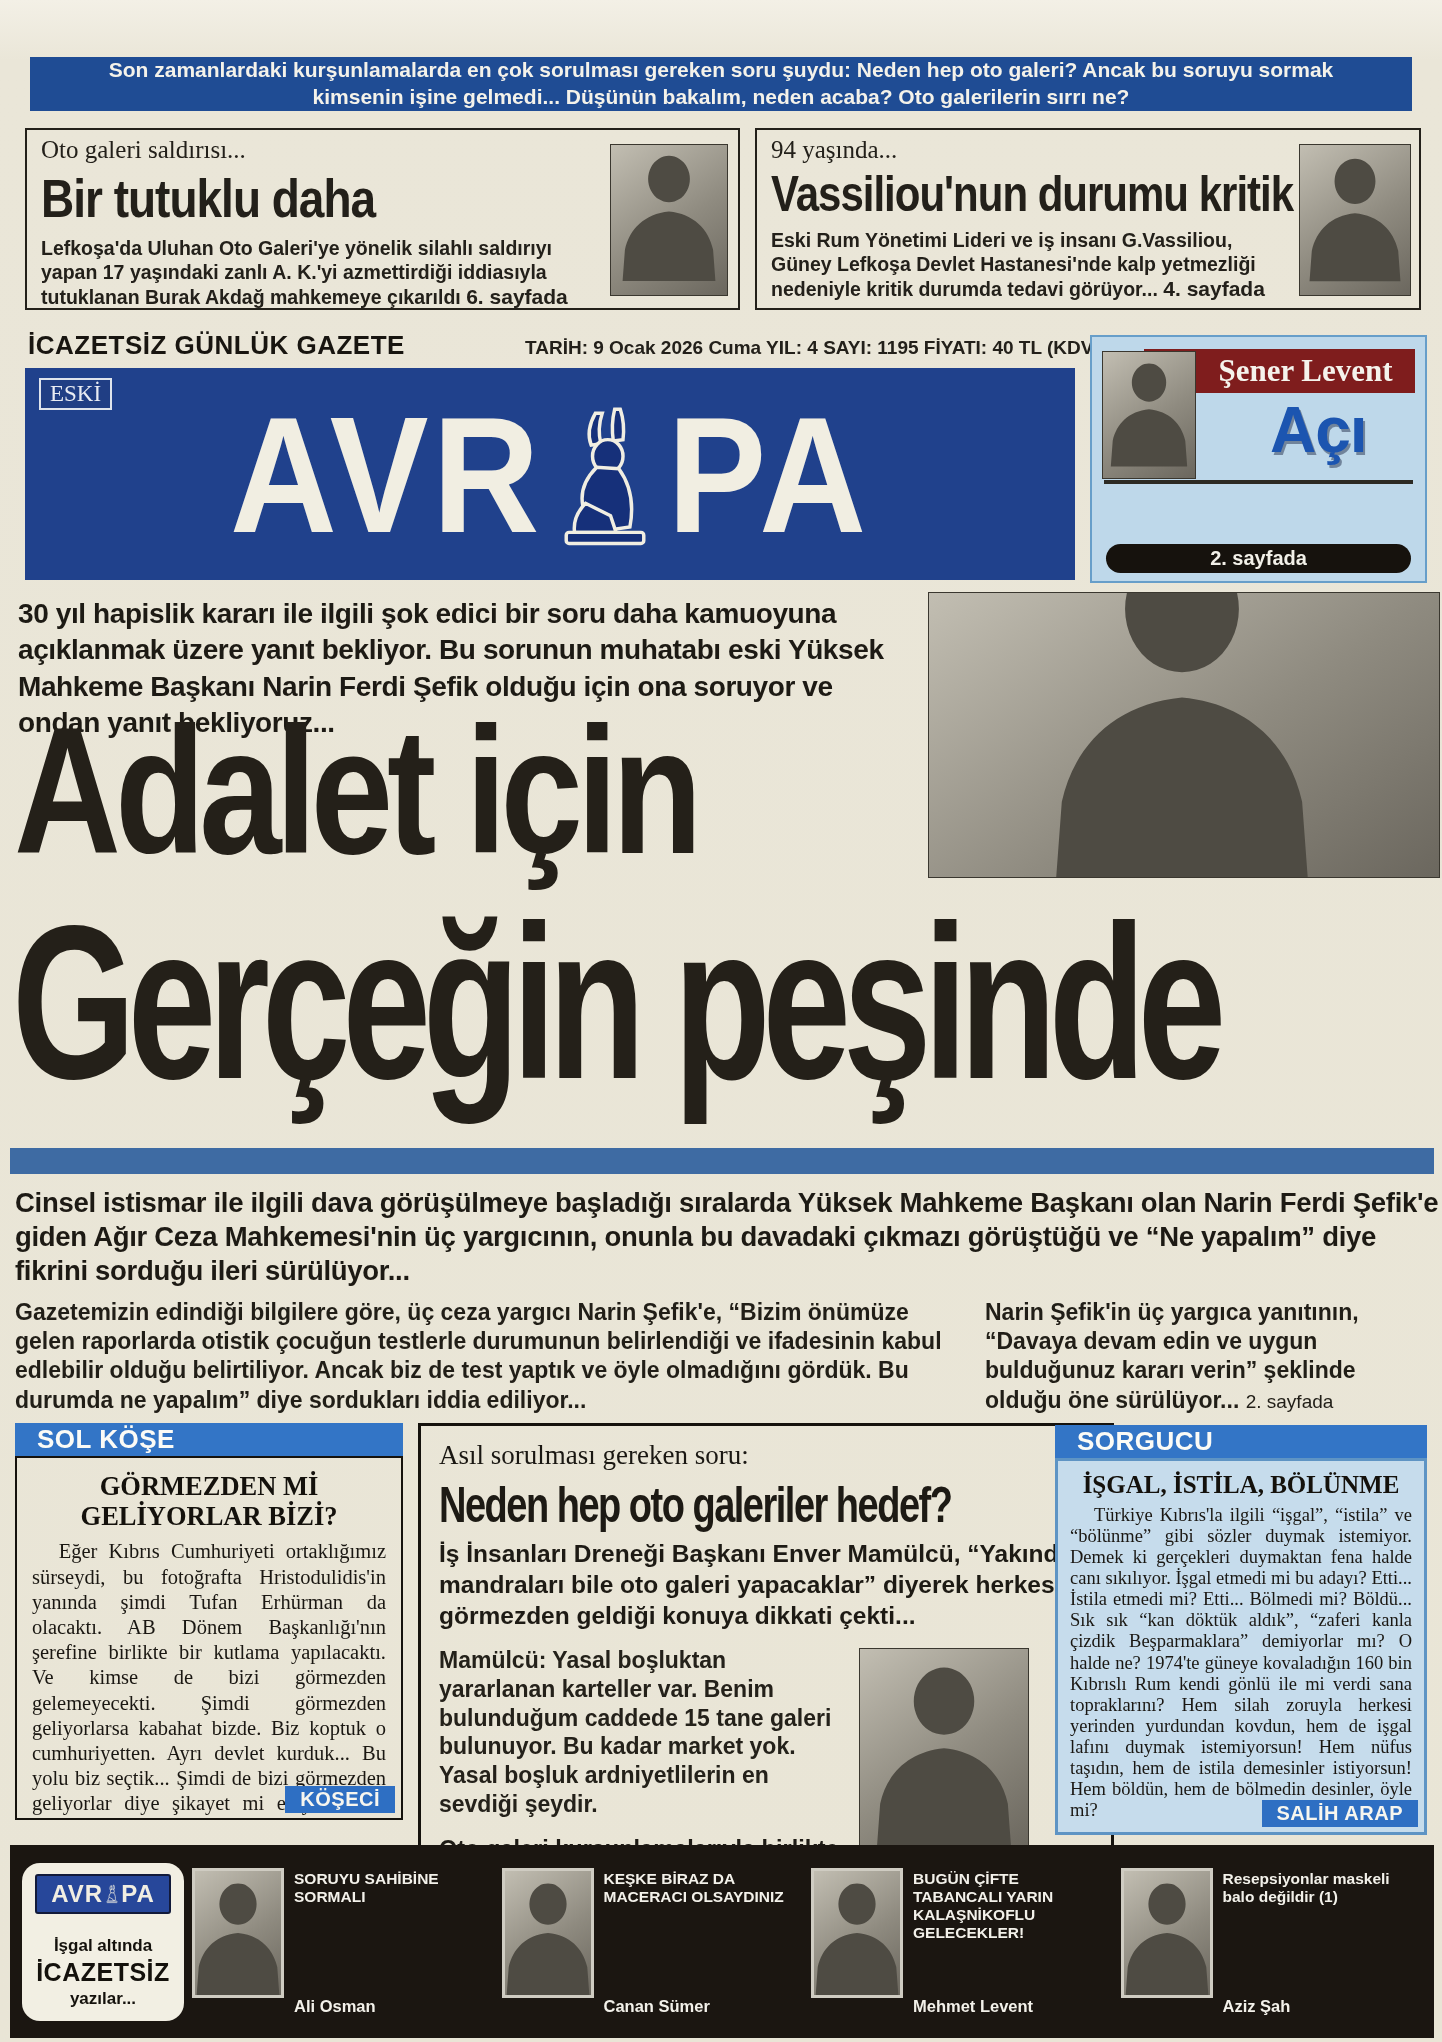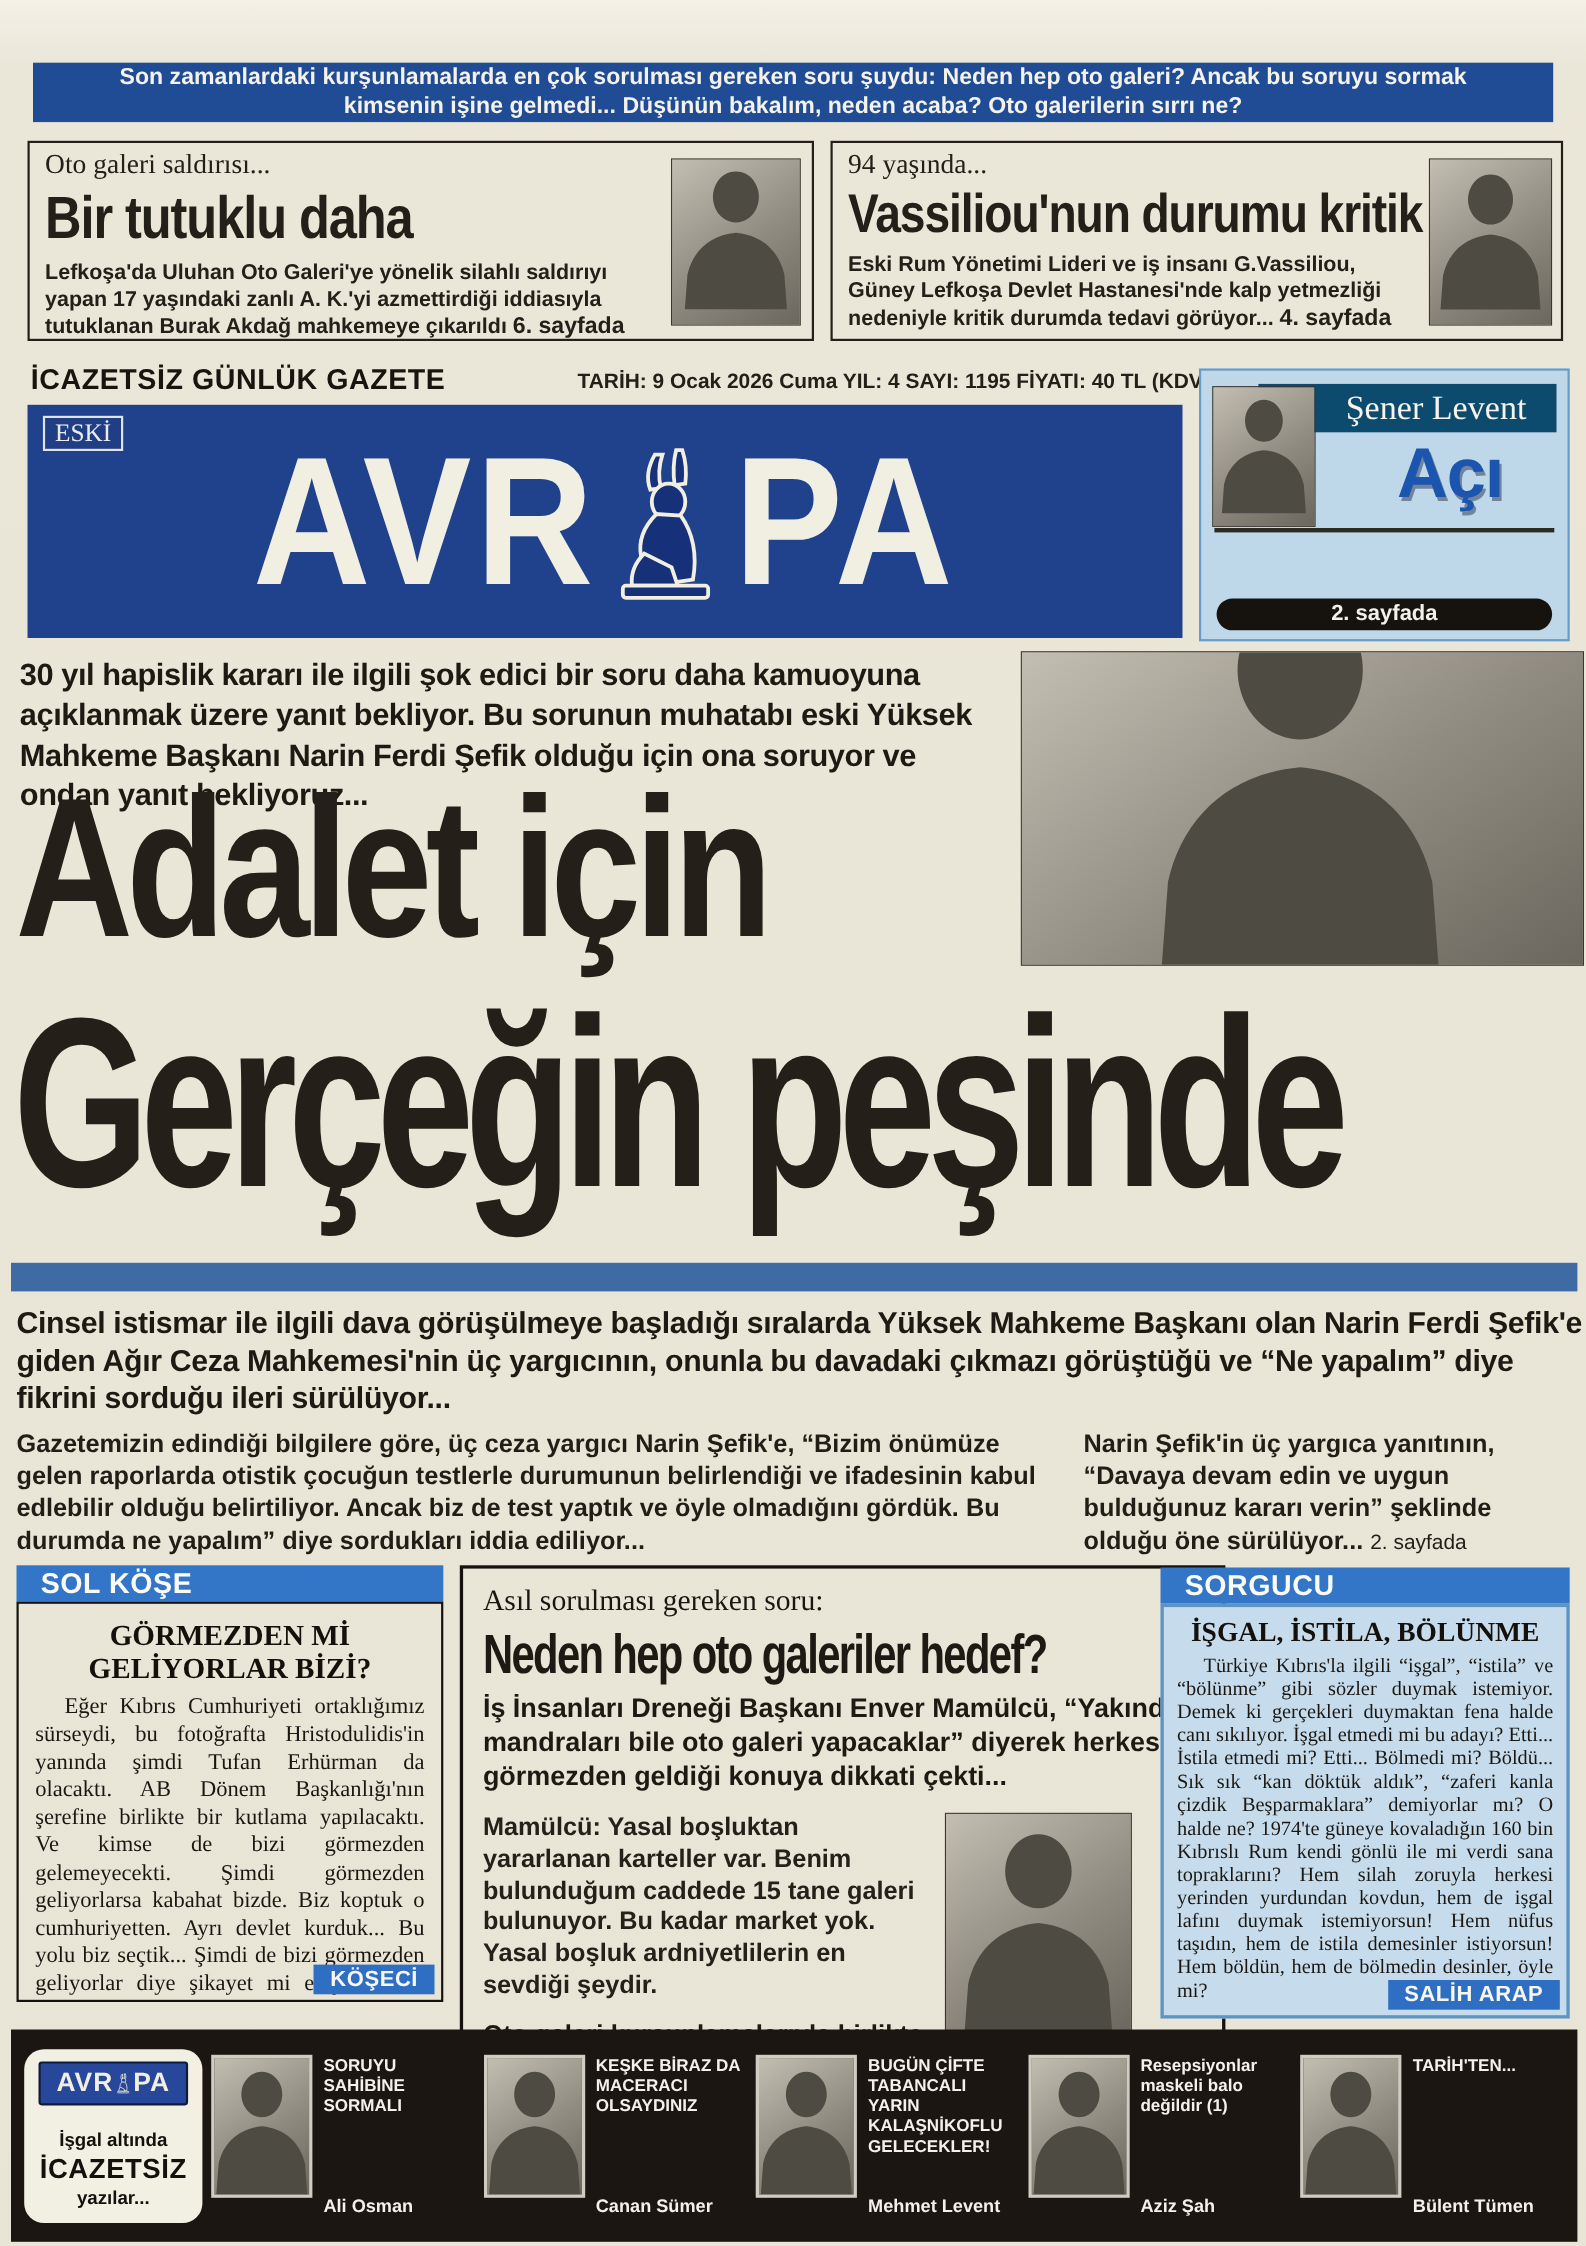--- a/index.html
+++ b/index.html
@@ -21,21 +21,21 @@
   .tagline{left:28px;top:330px;font-weight:bold;font-size:26px;letter-spacing:.5px;color:#181510;}
   .dateline{left:525px;top:337px;font-weight:bold;font-size:19px;color:#23201a;}
   
   .masthead{left:25px;top:368px;width:1050px;height:212px;background:#20418c;display:flex;align-items:center;justify-content:center;}
   .eski{position:absolute;left:14px;top:10px;border:2px solid #dfe4ec;background:#203e84;color:#e9ecf3;font-family:"Liberation Serif",serif;font-size:23px;padding:1px 9px;}
   .logo-line{display:flex;align-items:center;gap:6px;margin-top:6px;}
   .logo-txt{color:#f1eee2;font-weight:bold;font-size:148px;letter-spacing:4px;line-height:1;transform:scaleY(1.12);transform-origin:center 60%;}
   .donkey{width:108px;height:168px;margin:0 2px;}
   
   .col-box{left:1090px;top:335px;width:337px;height:248px;background:#bed8ea;border:2.5px solid #679ec9;}
-  .cb-bar{position:absolute;left:52px;top:12px;right:10px;height:44px;background:#0c4a6e;color:#f5f3ec;font-family:"Liberation Serif",serif;font-weight:normal;font-size:31px;display:flex;align-items:center;justify-content:center;padding-left:52px;}
+  .cb-bar{position:absolute;left:52px;top:12px;right:10px;height:44px;background:#7f1d1d;color:#f5f3ec;font-family:"Liberation Serif",serif;font-weight:bold;font-size:31px;display:flex;align-items:center;justify-content:center;padding-left:52px;}
   .cb-photo{position:absolute;left:10px;top:14px;width:92px;height:126px;}
   .cb-aci{position:absolute;left:178px;top:56px;font-weight:bold;font-size:64px;color:#1c55b0;text-shadow:2px 3px 0 rgba(20,30,60,.45);letter-spacing:-1px;}
   .cb-rule{position:absolute;left:12px;right:12px;top:143px;height:4px;background:#2c2a24;}
   .cb-teaser{position:absolute;left:8px;right:8px;top:154px;text-align:center;font-family:"Liberation Serif",serif;font-weight:bold;font-size:19.5px;line-height:1.18;color:#14110c;}
   .cb-pill{position:absolute;left:14px;right:14px;bottom:8px;height:29px;background:#16120d;border-radius:15px;color:#f2f0e8;font-weight:bold;font-size:20px;display:flex;align-items:center;justify-content:center;}
   
   .intro{left:18px;top:596px;width:892px;font-weight:bold;font-size:28px;line-height:1.3;letter-spacing:-.4px;color:#1d1a14;}
   .lead-photo{left:928px;top:592px;width:512px;height:286px;}
   .head1{left:14px;top:700px;font-weight:bold;font-size:148px;letter-spacing:-6px;line-height:1;color:#242019;transform:scaleY(1.22);transform-origin:left top;white-space:nowrap;}
   .head2{left:12px;top:893px;font-weight:bold;font-size:159px;letter-spacing:-8px;line-height:1;color:#242019;transform:scaleY(1.38);transform-origin:left top;white-space:nowrap;}
@@ -263,26 +263,15 @@
           <svg viewBox="0 0 100 120" preserveAspectRatio="xMidYMax slice">
             <use href="#person" class="sil"></use>
           </svg>
         </div>
       <div class="a-txt">
         <div class="a-teaser">Resepsiyonlar maskeli balo değildir (1)</div>
         <div class="a-name">Aziz Şah</div>
       </div>
     </div>
 
-    <div class="author-cell">
-      <div class="photo a-photo">
-          <svg viewBox="0 0 100 120" preserveAspectRatio="xMidYMax slice">
-            <use href="#person" class="sil"></use>
-          </svg>
-        </div>
-      <div class="a-txt">
-        <div class="a-teaser">TARİH'TEN...</div>
-        <div class="a-name">Bülent Tümen</div>
-      </div>
-    </div>
   </div>
 
 </div>
 
 </body></html>

